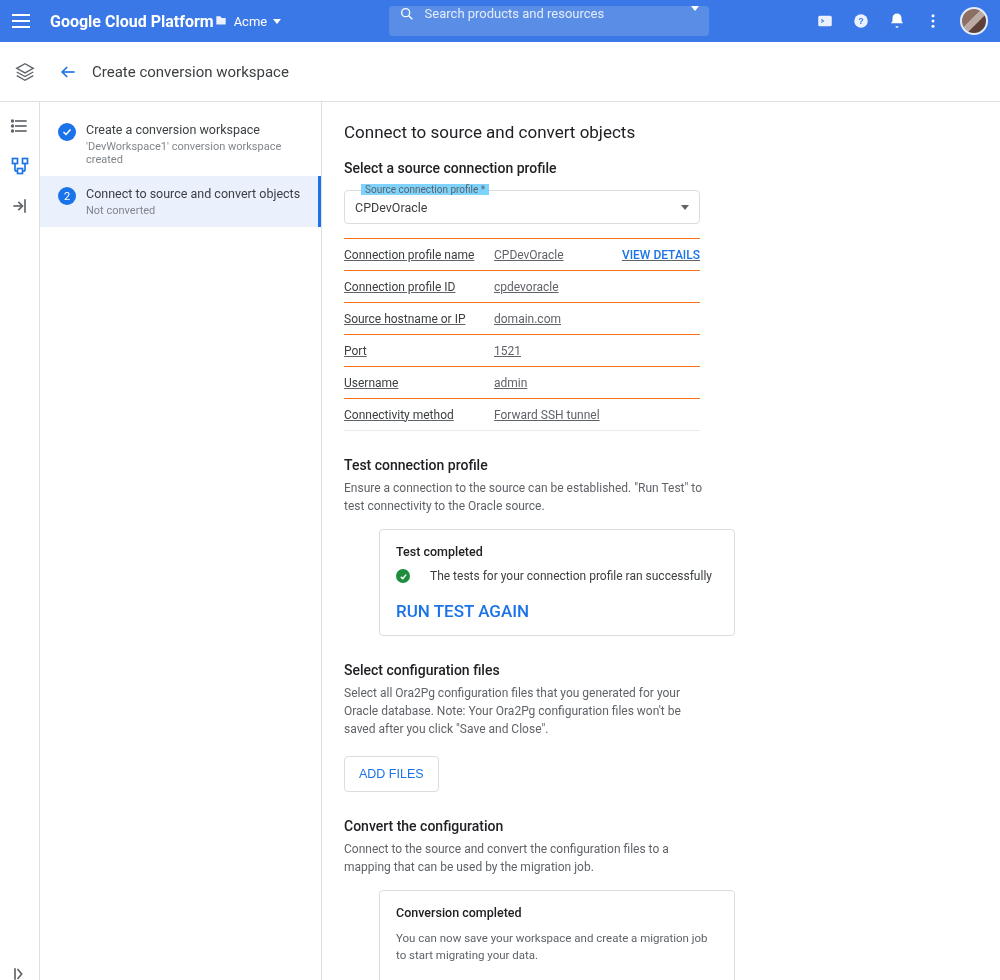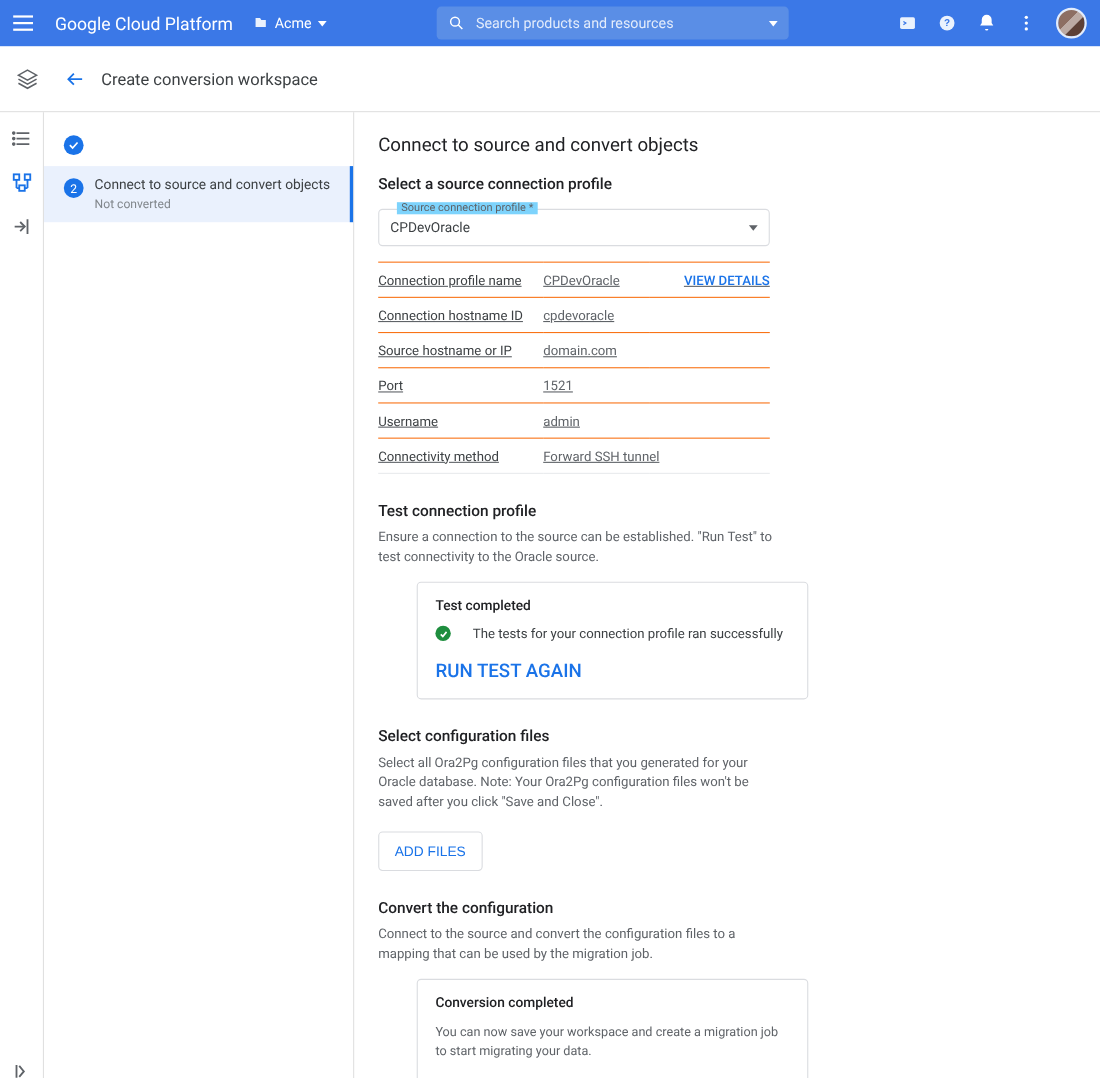--- a/index.html
+++ b/index.html
@@ -2,27 +2,27 @@
 <html><head>
 <meta charset="utf-8">
 <style>
   * { box-sizing: border-box; margin: 0; padding: 0; }
   body { font-family: Roboto, "Helvetica Neue", Arial, sans-serif; background: #fff; color: #3c4043; width: 1000px; height: 980px; overflow: hidden; }
 
   
   .top-bar { background: #3b78e7; height: 42px; display: flex; align-items: center; padding: 0 12px; color: #fff; }
   .menu-icon { width: 24px; height: 24px; display: flex; flex-direction: column; justify-content: center; gap: 4px; cursor: pointer; margin-right: 14px; }
   .menu-icon span { display: block; height: 2px; background: #fff; width: 18px; }
-  .gcp-logo { font-size: 16px; font-weight: 400; margin-right: 18px; }
+  .gcp-logo { font-size: 16px; font-weight: 700; }
   .project-picker { display: flex; align-items: center; gap: 6px; font-size: 13px; cursor: pointer; margin-right: 24px; }
   .project-icon { width: 14px; height: 14px; display: inline-block; }
   .project-icon svg { width:14px;height:14px; }
   .caret-down { width: 0; height: 0; border-left: 4px solid transparent; border-right: 4px solid transparent; border-top: 5px solid #fff; }
   .search-wrap { flex: 1; display:flex; justify-content:center; }
-  .search-box { background: #5a8ee6; border-radius: 4px; height: 30px; display: flex; align-items: center; padding: 0 10px; width: 320px; color: #e3ecfb; font-size: 13px; }
+  .search-box { background: #5a8ee6; border-radius: 4px; height: 30px; display: flex; padding: 0 10px; width: 320px; color: #e3ecfb; font-size: 13px; }
   .search-box .caret-down { margin-left: auto; }
   .search-icon { width: 16px; height: 16px; margin-right: 10px; }
   .top-actions { display: flex; align-items: center; gap: 18px; margin-left: 24px; }
   .top-actions .ticon { width: 18px; height: 18px; display:flex; align-items:center; justify-content:center; cursor:pointer; }
   .avatar { width: 28px; height: 28px; border-radius: 50%; background: linear-gradient(135deg,#8d6e63 40%,#bcaaa4 41%,#bcaaa4 60%,#5d4037 61%); border: 2px solid #e3ecfb; }
 
   
   .sub-header { height: 60px; border-bottom: 1px solid #e0e0e0; display: flex; align-items: center; padding: 0 14px; }
   .sub-header .stack-icon { width: 22px; height: 22px; margin-right: 22px; color:#5f6368; }
   .sub-header .back-arrow { width: 20px; height: 20px; margin-right: 14px; color:#1a73e8; cursor:pointer; display:flex;align-items:center;justify-content:center; }
@@ -187,20 +187,24 @@
       </span>
   </div>
 
   <div class="step-panel">
     <div class="step">
       <span class="step-check">
           <svg viewBox="0 0 24 24" fill="none" stroke="#fff" stroke-width="3">
             <polyline points="5,12 10,17 19,7"></polyline>
           </svg>
         </span>
+      <div>
+        <div class="step-title">Create a conversion workspace</div>
+        <div class="step-sub">'DevWorkspace1' conversion workspace created</div>
+      </div>
     </div>
     <div class="step active">
       <span class="step-num">2</span>
       <div>
         <div class="step-title">Connect to source and convert objects</div>
         <div class="step-sub">Not converted</div>
       </div>
     </div>
   </div>
 
@@ -215,21 +219,21 @@
         <span class="caret-down"></span>
       </div>
       <table class="kv">
         <tbody>
             <tr>
           <td class="k">Connection profile name</td>
           <td class="v">CPDevOracle</td>
           <td class="link"><a class="link">VIEW DETAILS</a></td>
         </tr>
         <tr>
-              <td class="k">Connection hostname ID</td>
+              <td class="k">Connection profile ID</td>
               <td class="v" colspan="2">cpdevoracle</td>
             </tr>
         <tr>
               <td class="k">Source hostname or IP</td>
               <td class="v" colspan="2">domain.com</td>
             </tr>
         <tr>
               <td class="k">Port</td>
               <td class="v" colspan="2">1521</td>
             </tr>

